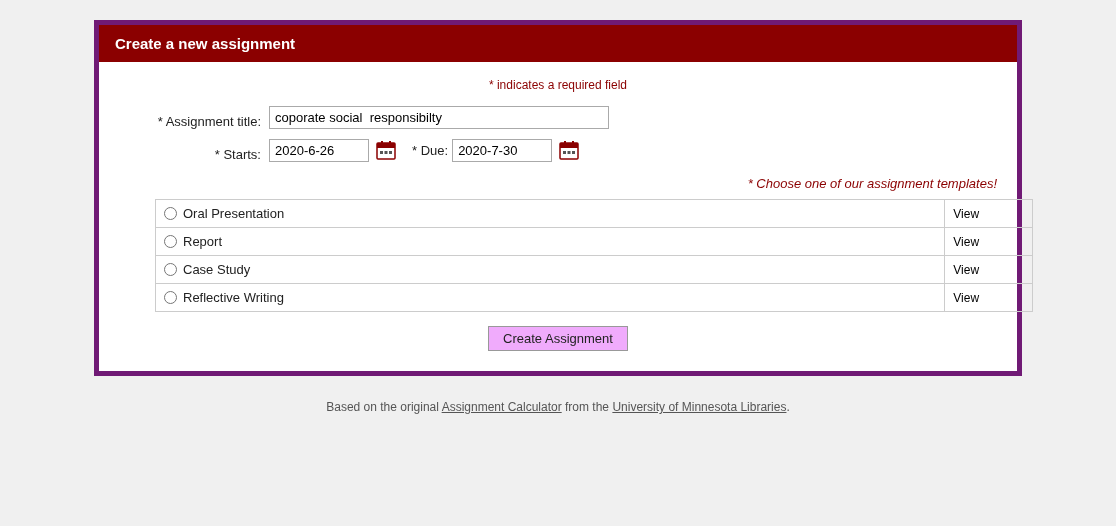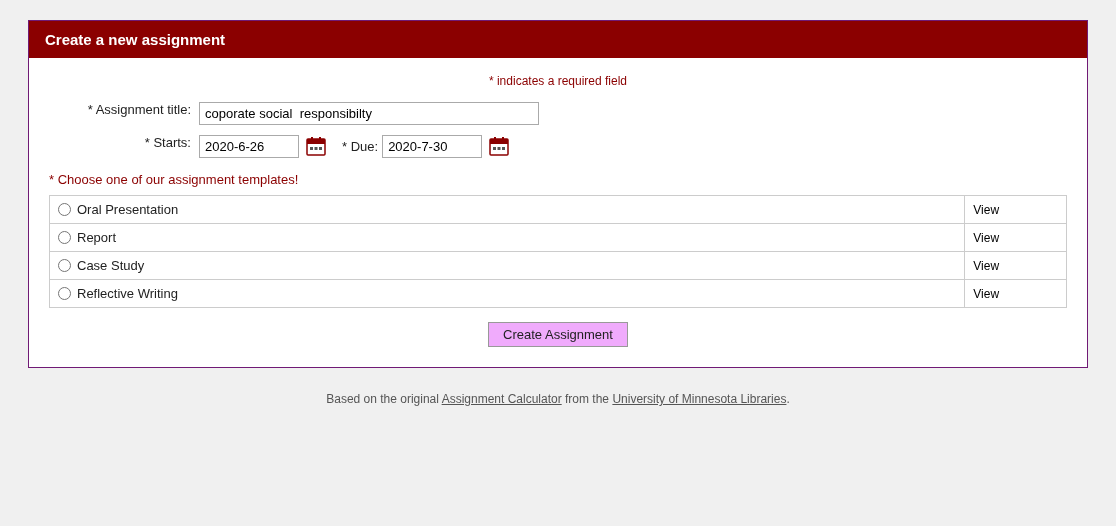--- a/index.html
+++ b/index.html
@@ -8,23 +8,23 @@
       font-size: 13px;
       background: #f0f0f0;
       min-height: 526px;
       display: flex;
       flex-direction: column;
       align-items: center;
       padding: 20px;
     }
 
     .main-container {
-      width: 1060px;
+      width: 928px;
       background: #fff;
-      border: 1px solid #701a75;
+      border: 5px solid #701a75;
     }
 
     .form-header {
       background: #8b0000;
       color: #fff;
       padding: 10px 16px;
       font-size: 15px;
       font-weight: bold;
     }
 
@@ -38,21 +38,21 @@
       margin-bottom: 14px;
       font-size: 12px;
     }
 
     .required-note span {
       color: #8b0000;
     }
 
     .form-row {
       display: flex;
-      align-items: flex-start;
+      align-items: flex-end;
       margin-bottom: 10px;
     }
 
     .form-label {
       text-align: right;
       min-width: 150px;
       padding-right: 8px;
       color: #222;
       font-size: 13px;
     }
@@ -94,30 +94,32 @@
       flex-wrap: nowrap;
     }
 
     .due-label {
       color: #222;
       font-size: 13px;
       margin-left: 10px;
     }
 
     .template-note {
-      text-align: left;
+      text-align: right;
+      font-style: italic;
       color: #8b0000;
       font-size: 13px;
       margin: 14px 0 8px;
     }
 
     .templates-table {
       width: 100%;
       border-collapse: collapse;
       margin-bottom: 14px;
+      margin-left: 36px;
     }
 
     .templates-table tr {
       border: 1px solid #ccc;
     }
 
     .template-row td {
       padding: 6px 8px;
       border: 1px solid #ccc;
       vertical-align: middle;

